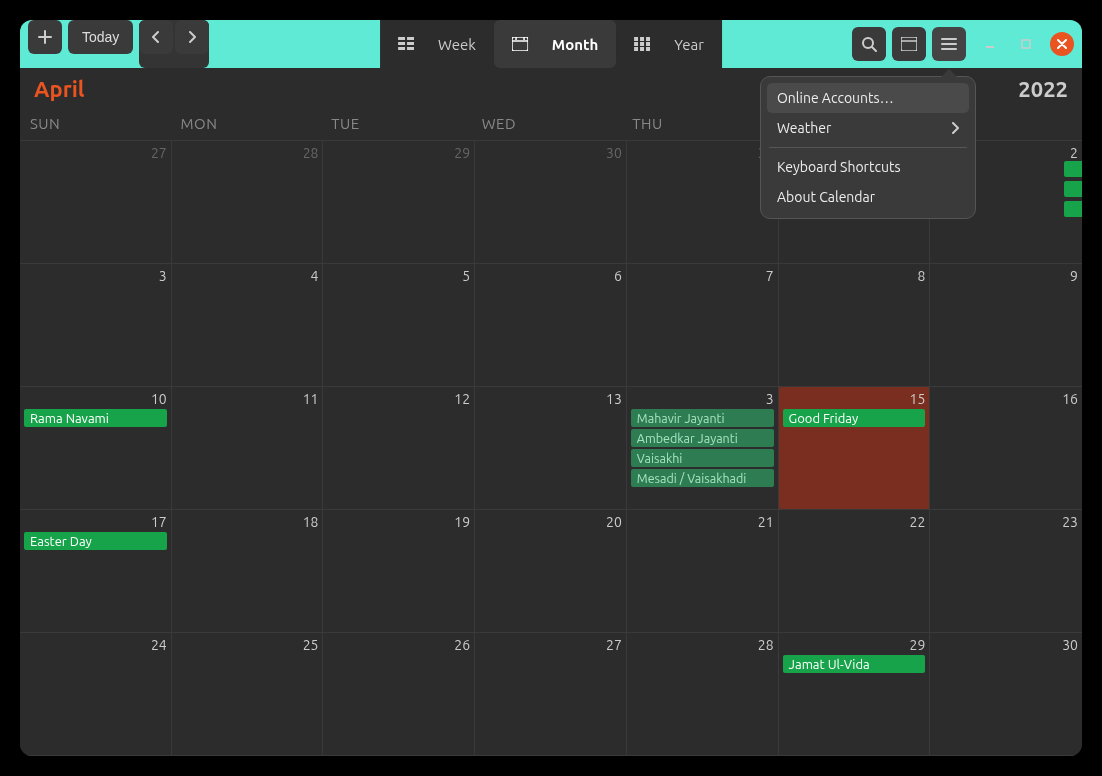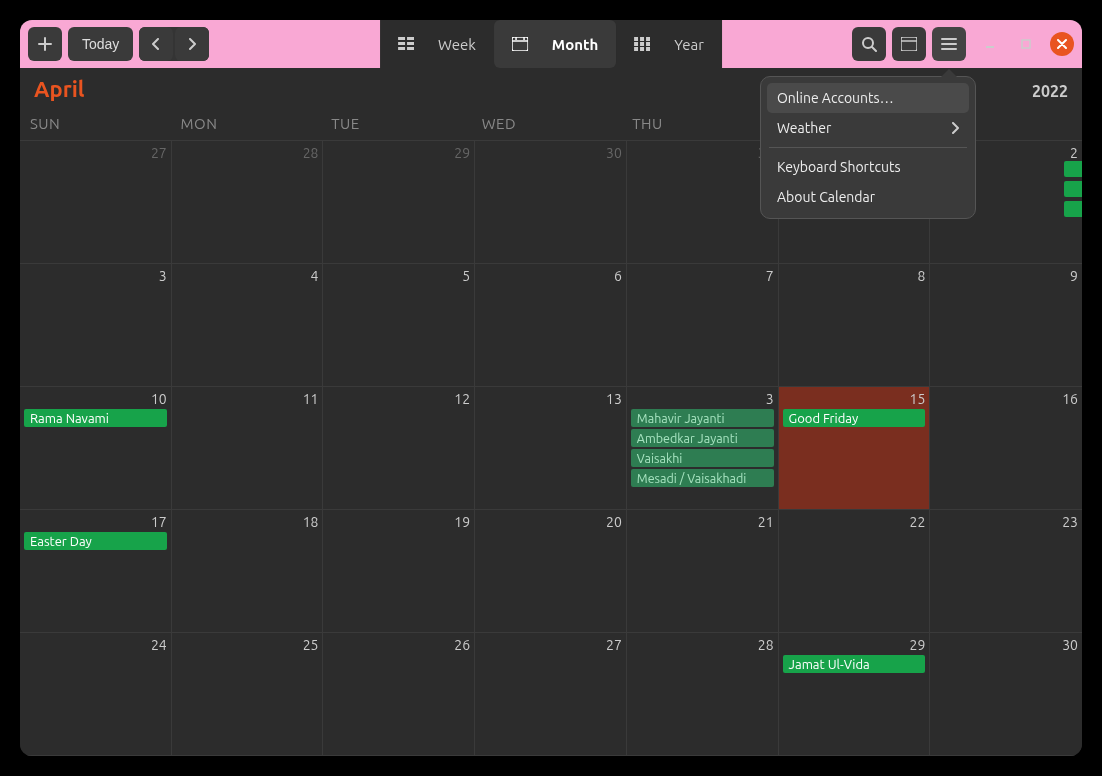--- a/index.html
+++ b/index.html
@@ -17,23 +17,22 @@
   height: 736px;
   background: #2c2c2c;
   border-radius: 12px;
   overflow: hidden;
   position: relative;
   display: flex;
   flex-direction: column;
 }
 .titlebar {
   height: 48px;
-  background: #f9a8d4;
-  display: flex;
-  align-items: center;
+  background: #5eead4;
+  display: flex;
   padding: 0 8px;
   gap: 6px;
 }
 .btn {
   background: #3a3a3a;
   border: none;
   border-radius: 6px;
   color: #ddd;
   height: 34px;
   display: inline-flex;
@@ -98,21 +97,21 @@
   padding: 8px 14px 8px 14px;
   gap: 20px;
 }
 .month-label {
   color: #e95420;
   font-size: 22px;
   font-weight: 700;
 }
 .year-label {
   color: #ccc;
-  font-size: 16px;
+  font-size: 22px;
   font-weight: 600;
   margin-left: auto;
 }
 .weekdays {
   display: grid;
   grid-template-columns: repeat(7, 1fr);
   padding: 0 4px;
 }
 .weekday {
   color: #888;

